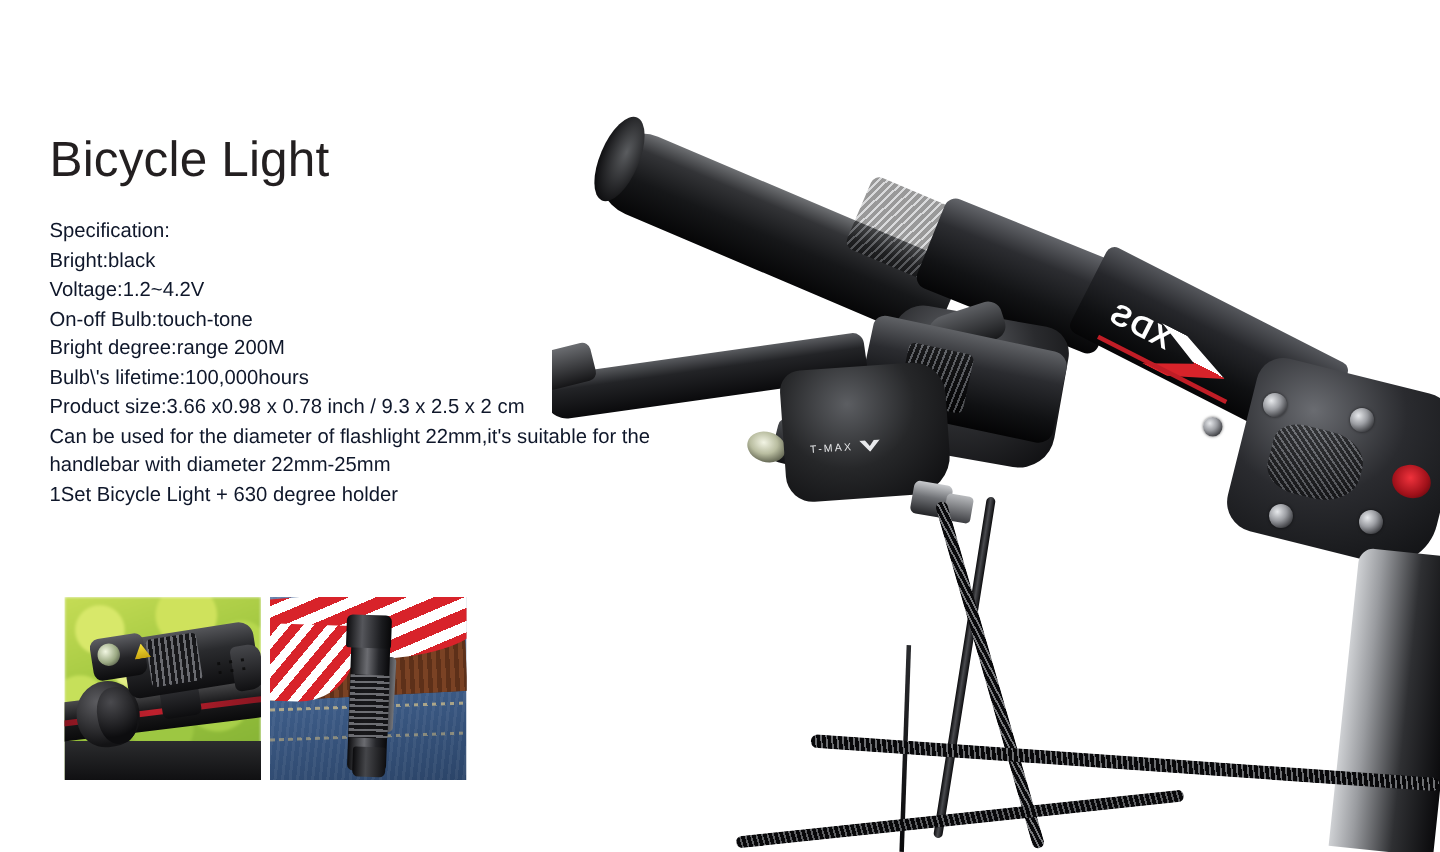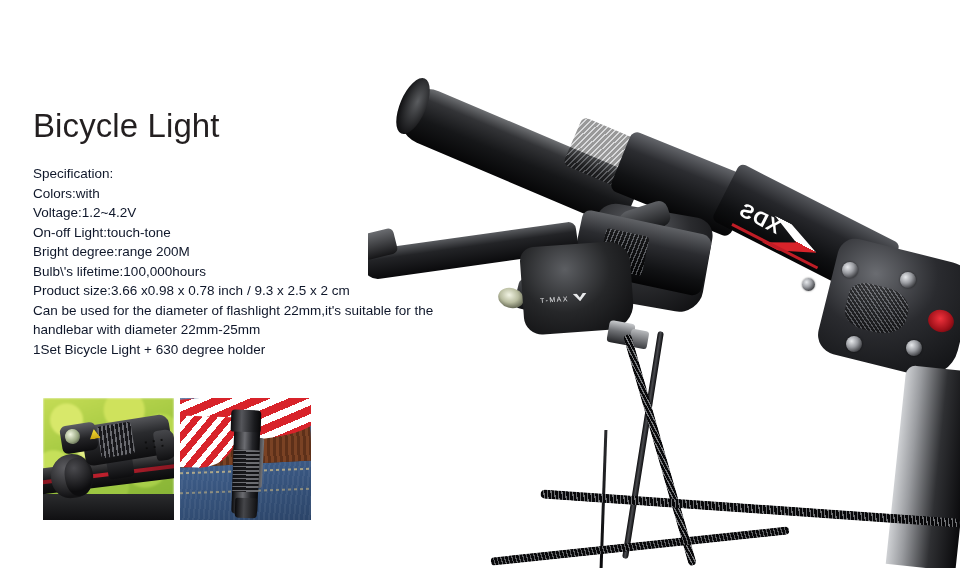--- a/index.html
+++ b/index.html
@@ -11,21 +11,21 @@
   }
   #page {
     position:relative;
     width:960px; height:568px;
     background:#ffffff;
   }
 
   
   #text-column {
     position:absolute;
-    left:33px; top:104px;
+    left:33px; top:84px;
     width:440px;
   }
   #product-title {
     font-size:33px;
     font-weight:400;
     color:#231f20;
     letter-spacing:0.1px;
     line-height:44px;
     white-space:nowrap;
   }
@@ -577,23 +577,23 @@
     <div class="cable-c"></div>
     <div class="cable-d"></div>
 
     <div class="white-mask-left"></div>
   </div>
 
   <div id="text-column">
     <h1 id="product-title">Bicycle Light</h1>
     <ul id="spec-list">
       <li>Specification:</li>
-      <li>Colors:with</li>
+      <li>Bright:black</li>
       <li>Voltage:1.2~4.2V</li>
-      <li>On-off Light:touch-tone</li>
+      <li>On-off Bulb:touch-tone</li>
       <li>Bright degree:range 200M</li>
       <li>Bulb\'s lifetime:100,000hours</li>
       <li>Product size:3.66 x0.98 x 0.78 inch / 9.3 x 2.5 x 2 cm</li>
       <li class="wrap">Can be used for the diameter of flashlight 22mm,it's suitable for the handlebar with diameter 22mm-25mm</li>
       <li>1Set Bicycle Light + 630 degree holder</li>
     </ul>
   </div>
 
   <div id="thumbnail-row">
 

